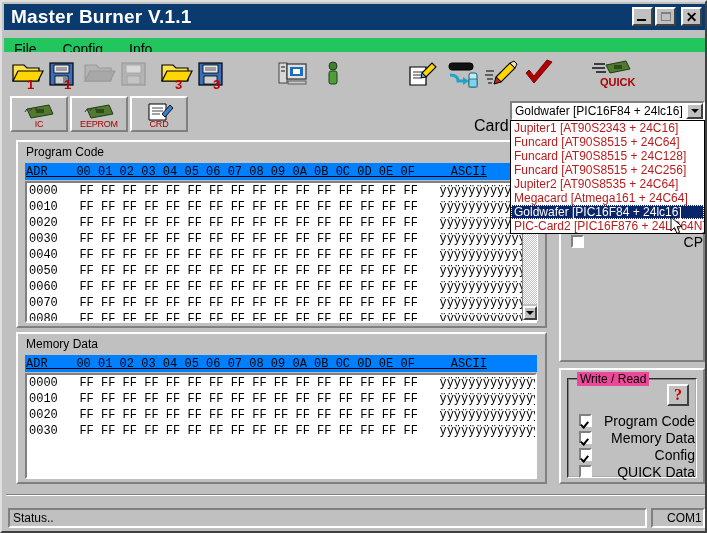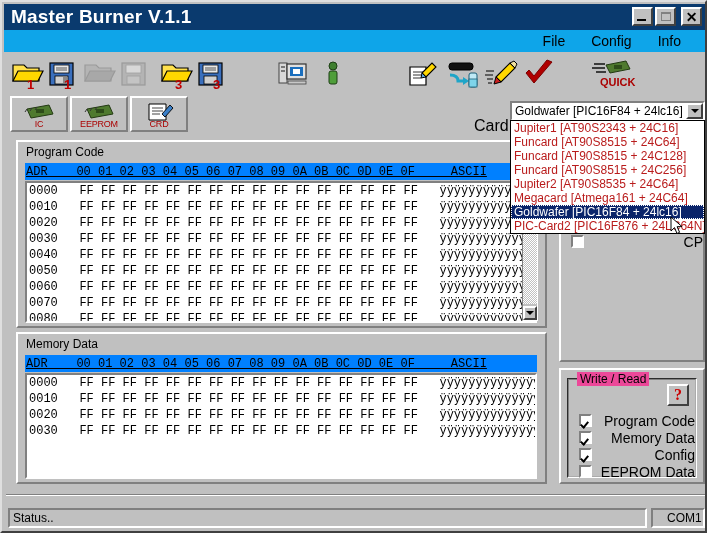--- a/index.html
+++ b/index.html
@@ -61,26 +61,25 @@
     border: 1px solid #808080;
     border-top-width: 2px;
     background: #c0c0c0;
   }
   .tbtn .close-glyph {
     font-size: 14px; font-weight: bold; line-height: 12px;
     font-family: "Liberation Sans", sans-serif;
   }
   
   .menubar {
-    position: absolute; left: 2px; top: 28px;
+    position: absolute; left: 2px; top: 36px;
     width: 701px; height: 22px;
-    background: #0ea5e9;
+    background: #22c55e;
     display: flex; align-items: center;
     padding-left: 8px;
-    justify-content: flex-end;
   }
   .menu-item {
     font-size: 14px;
     color: #000;
     padding: 2px 12px 2px 2px;
     margin-right: 12px;
     white-space: nowrap;
   }
   
   .toolbar {
@@ -576,21 +575,21 @@
         <div class="chk-row">
           <span class="chk on"></span>
           <span>Memory Data</span>
         </div>
         <div class="chk-row">
           <span class="chk on"></span>
           <span>Config</span>
         </div>
         <div class="chk-row">
           <span class="chk"></span>
-          <span>EEPROM Data</span>
+          <span>QUICK Data</span>
         </div>
       </div>
     </div>
   </div>
 
   <div class="dropdown">
     <div class="dd-item">Jupiter1 [AT90S2343 + 24C16]</div>
     <div class="dd-item">Funcard [AT90S8515 + 24C64]</div>
     <div class="dd-item">Funcard [AT90S8515 + 24C128]</div>
     <div class="dd-item">Funcard [AT90S8515 + 24C256]</div>

